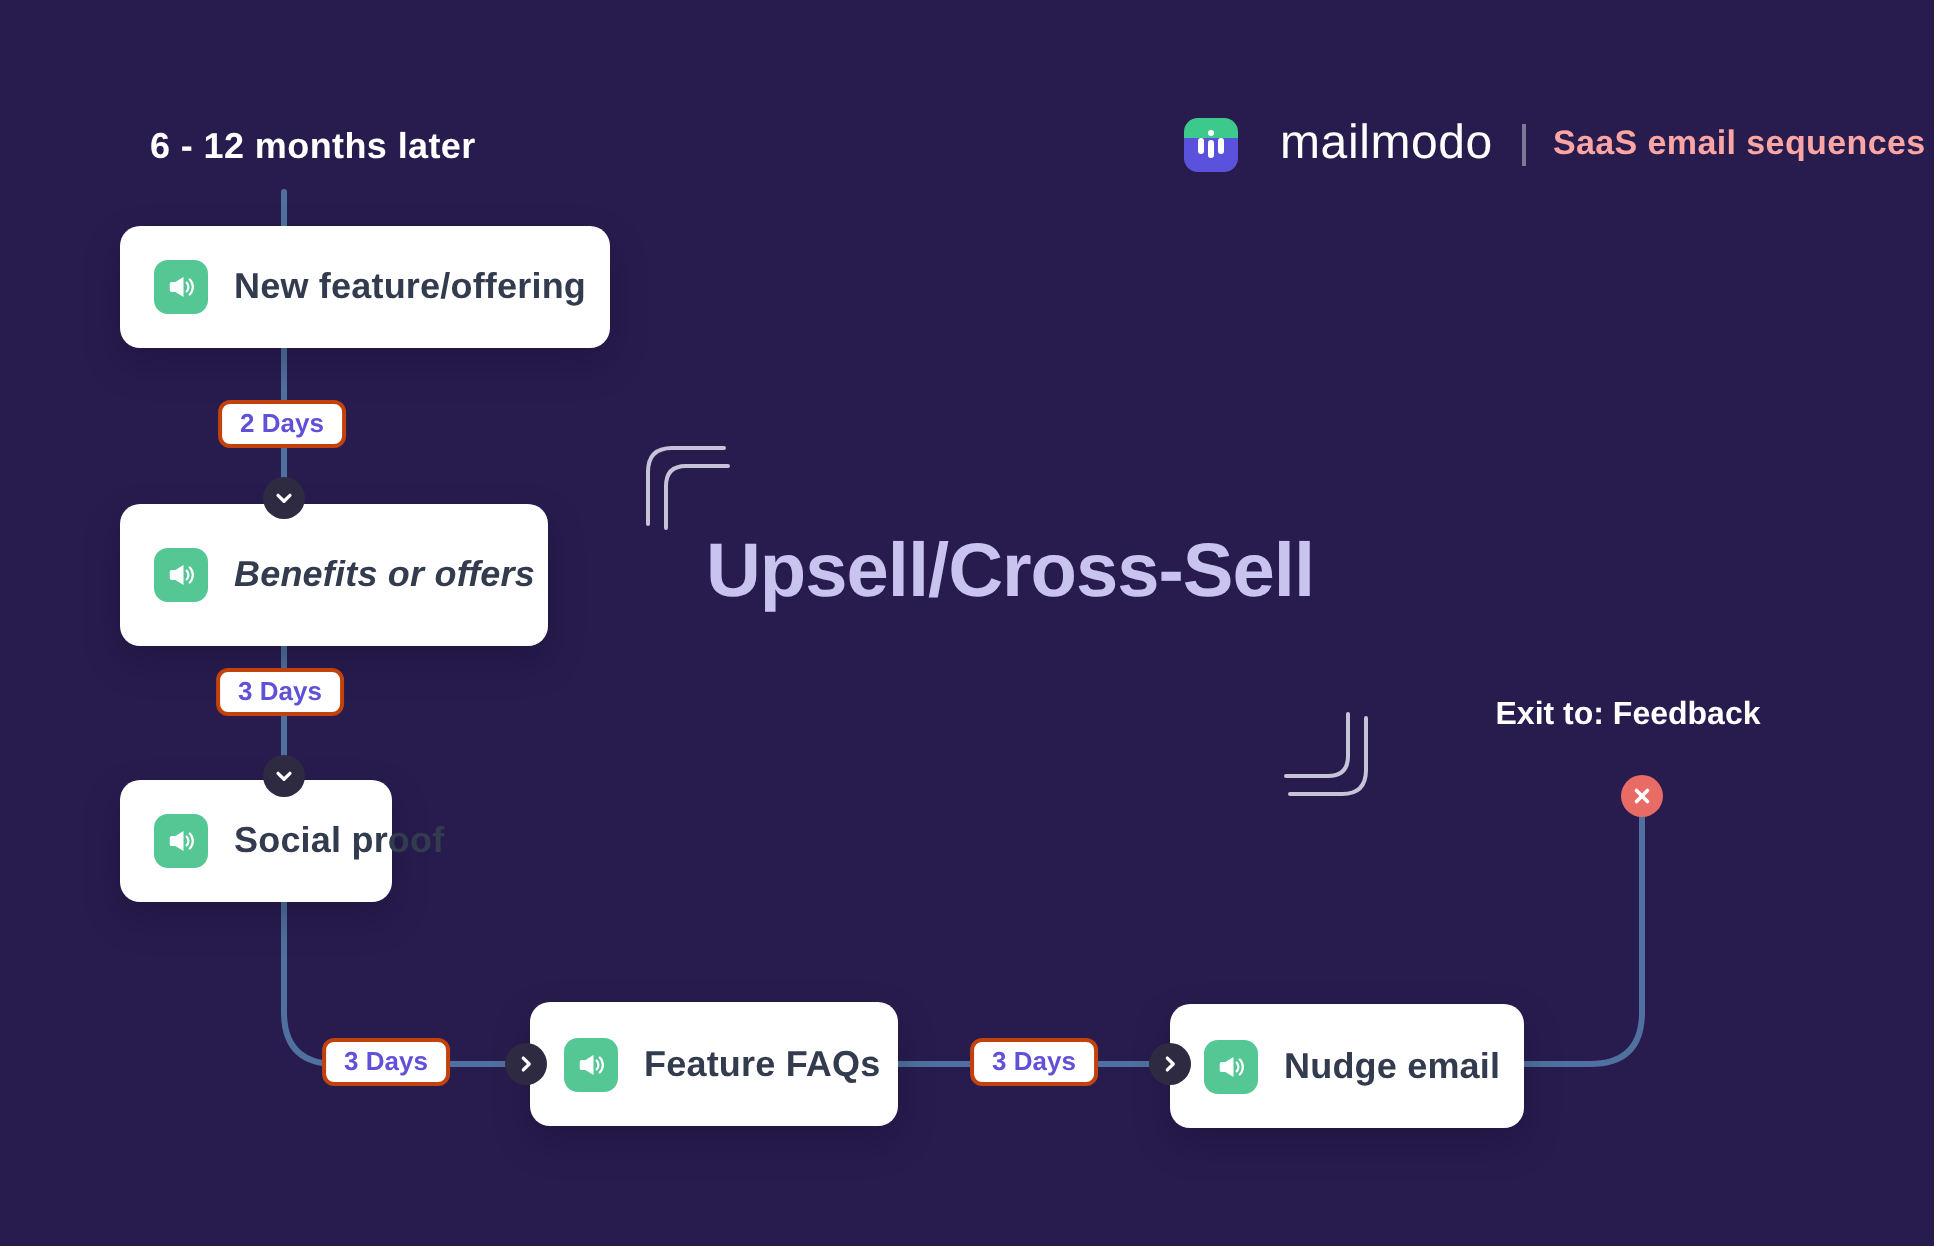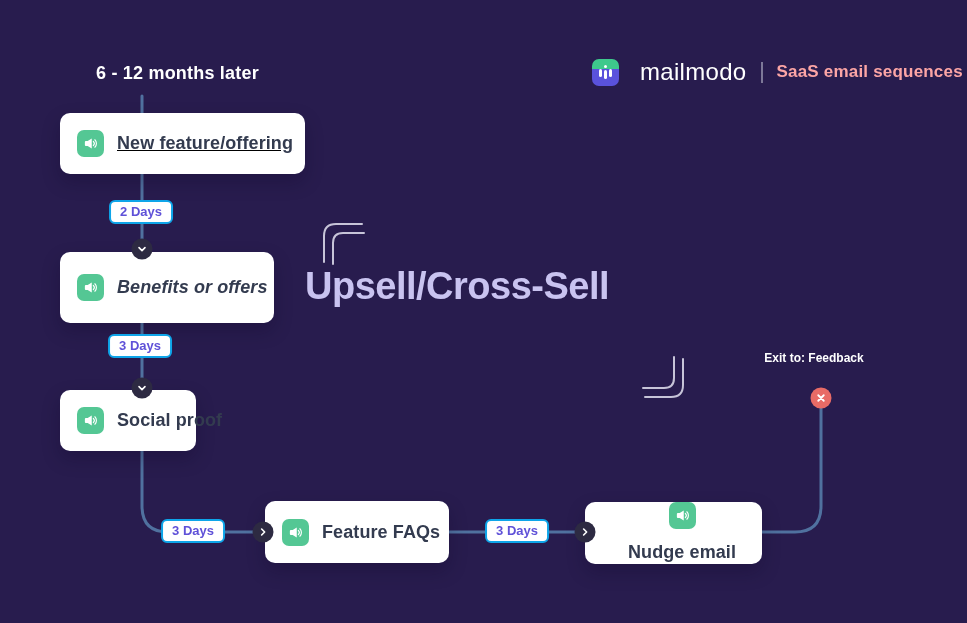--- a/index.html
+++ b/index.html
@@ -10,21 +10,21 @@
     position: relative;
     overflow: hidden;
   }
   .stage { position: absolute; inset: 0; width: 967px; height: 623px; }
 
   
   svg.connectors { position: absolute; left: 0; top: 0; z-index: 1; }
 
   
   .timeline-label {
-    position: absolute; left: 96px; top: 63px; z-index: 3;
+    position: absolute; left: 75px; top: 63px; z-index: 3;
     color: #ffffff; font-size: 18px; font-weight: bold; letter-spacing: .2px;
   }
 
   
   .brand {
     position: absolute; top: 58px; left: 592px; z-index: 3;
     display: flex; align-items: center;
   }
   .brand-logo {
     width: 27px; height: 27px; border-radius: 7px;
@@ -39,51 +39,51 @@
   .brand-name {
     color: #ffffff; font-size: 24px; font-weight: 500;
     margin-left: 21px; letter-spacing: .3px;
   }
   .brand-divider { width: 2px; height: 21px; background: #7d7898; margin: 0 13px 0 15px; }
   .brand-tagline { color: #fca5a5; font-size: 17px; font-weight: bold; letter-spacing: .2px; }
 
   
   .big-title {
     position: absolute; left: 305px; top: 263px; width: 400px; z-index: 2;
-    color: #c9c3f0; font-weight: bold;
+    text-align: center; color: #c9c3f0; font-weight: bold;
     font-size: 38px; line-height: 47px; letter-spacing: -.5px;
   }
 
   
   .bracket { position: absolute; z-index: 2; }
   .bracket.tl { left: 321px; top: 221px; }
   .bracket.br { left: 642px; top: 356px; }
 
   
   .card {
     position: absolute; z-index: 4;
     background: #ffffff; border-radius: 10px;
     box-shadow: 0 8px 18px rgba(10,5,35,.25);
     display: flex; align-items: center; padding-left: 17px; gap: 13px;
   }
   .card-icon {
     width: 27px; height: 27px; border-radius: 7px; background: #54c794;
     display: flex; align-items: center; justify-content: center; flex: 0 0 auto;
   }
   .card-label { color: #333b4f; font-size: 18px; font-weight: bold; letter-spacing: .1px; white-space: nowrap; }
-  .card.n1 { left: 60px;  top: 113px; width: 245px; height: 61px; text-decoration: underline; }
+  .card.n1 { left: 60px;  top: 113px; width: 245px; height: 61px; }
   .card.n2 { left: 60px;  top: 252px; width: 214px; height: 71px; font-style: italic; }
   .card.n3 { left: 60px;  top: 390px; width: 136px; height: 61px; }
   .card.n4 { left: 265px; top: 501px; width: 184px; height: 62px; }
-  .card.n5 { left: 585px; top: 502px; width: 177px; height: 62px; flex-direction: column; }
+  .card.n5 { left: 585px; top: 502px; width: 177px; height: 62px; }
 
   
   .badge {
     position: absolute; z-index: 5; transform: translate(-50%, -50%);
-    background: #ffffff; border: 2px solid #0ea5e9; border-radius: 6px;
+    background: #ffffff; border: 2px solid #c2410c; border-radius: 6px;
     color: #5f51d8; font-size: 13px; font-weight: bold;
     padding: 2px 9px 3px; white-space: nowrap;
   }
   .badge.d1 { left: 141px; top: 212px; }
   .badge.d2 { left: 140px; top: 346px; }
   .badge.d3 { left: 193px; top: 531px; }
   .badge.d4 { left: 517px; top: 531px; }
 
   
   .circle {
@@ -96,21 +96,21 @@
   .circle.c1 { left: 142px; top: 249px; }
   .circle.c2 { left: 142px; top: 388px; }
   .circle.c3 { left: 263px; top: 532px; }
   .circle.c4 { left: 585px; top: 532px; }
   .circle.ce { left: 821px; top: 398px; }
 
   
   .exit-label {
     position: absolute; left: 814px; top: 358px; z-index: 3;
     transform: translate(-50%, -50%);
-    color: #ffffff; font-size: 12px; font-weight: bold; white-space: nowrap;
+    color: #ffffff; font-size: 16px; font-weight: bold; white-space: nowrap;
   }
 </style>
 </head>
 <body>
 
 <div class="stage">
 
   <svg class="connectors" width="967" height="623" viewBox="0 0 967 623">
     <g fill="none" stroke="#50719f" stroke-width="3" stroke-linecap="round">
       <path d="M142 96 V506 Q142 532 168 532 H264"></path>

